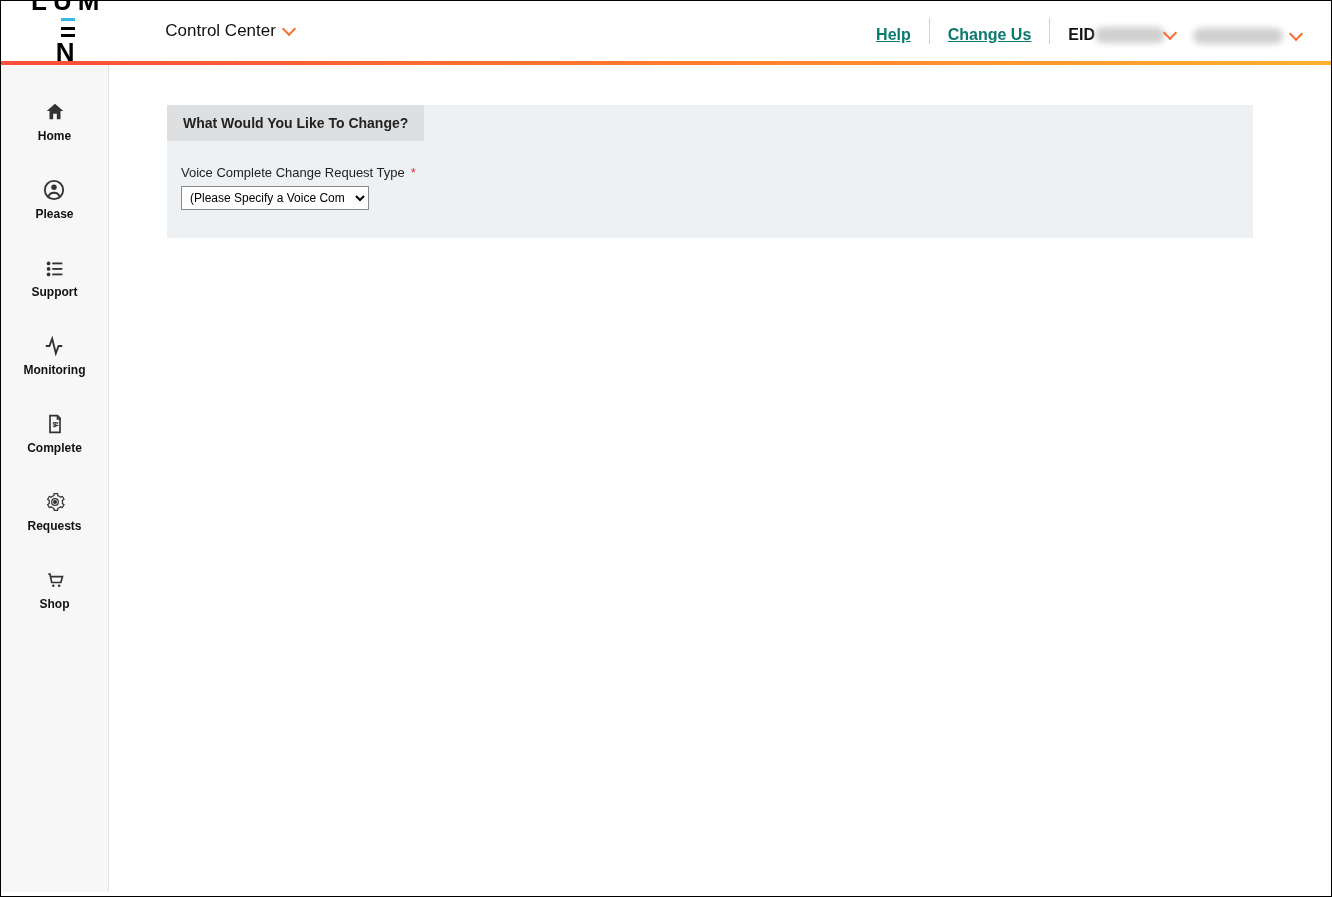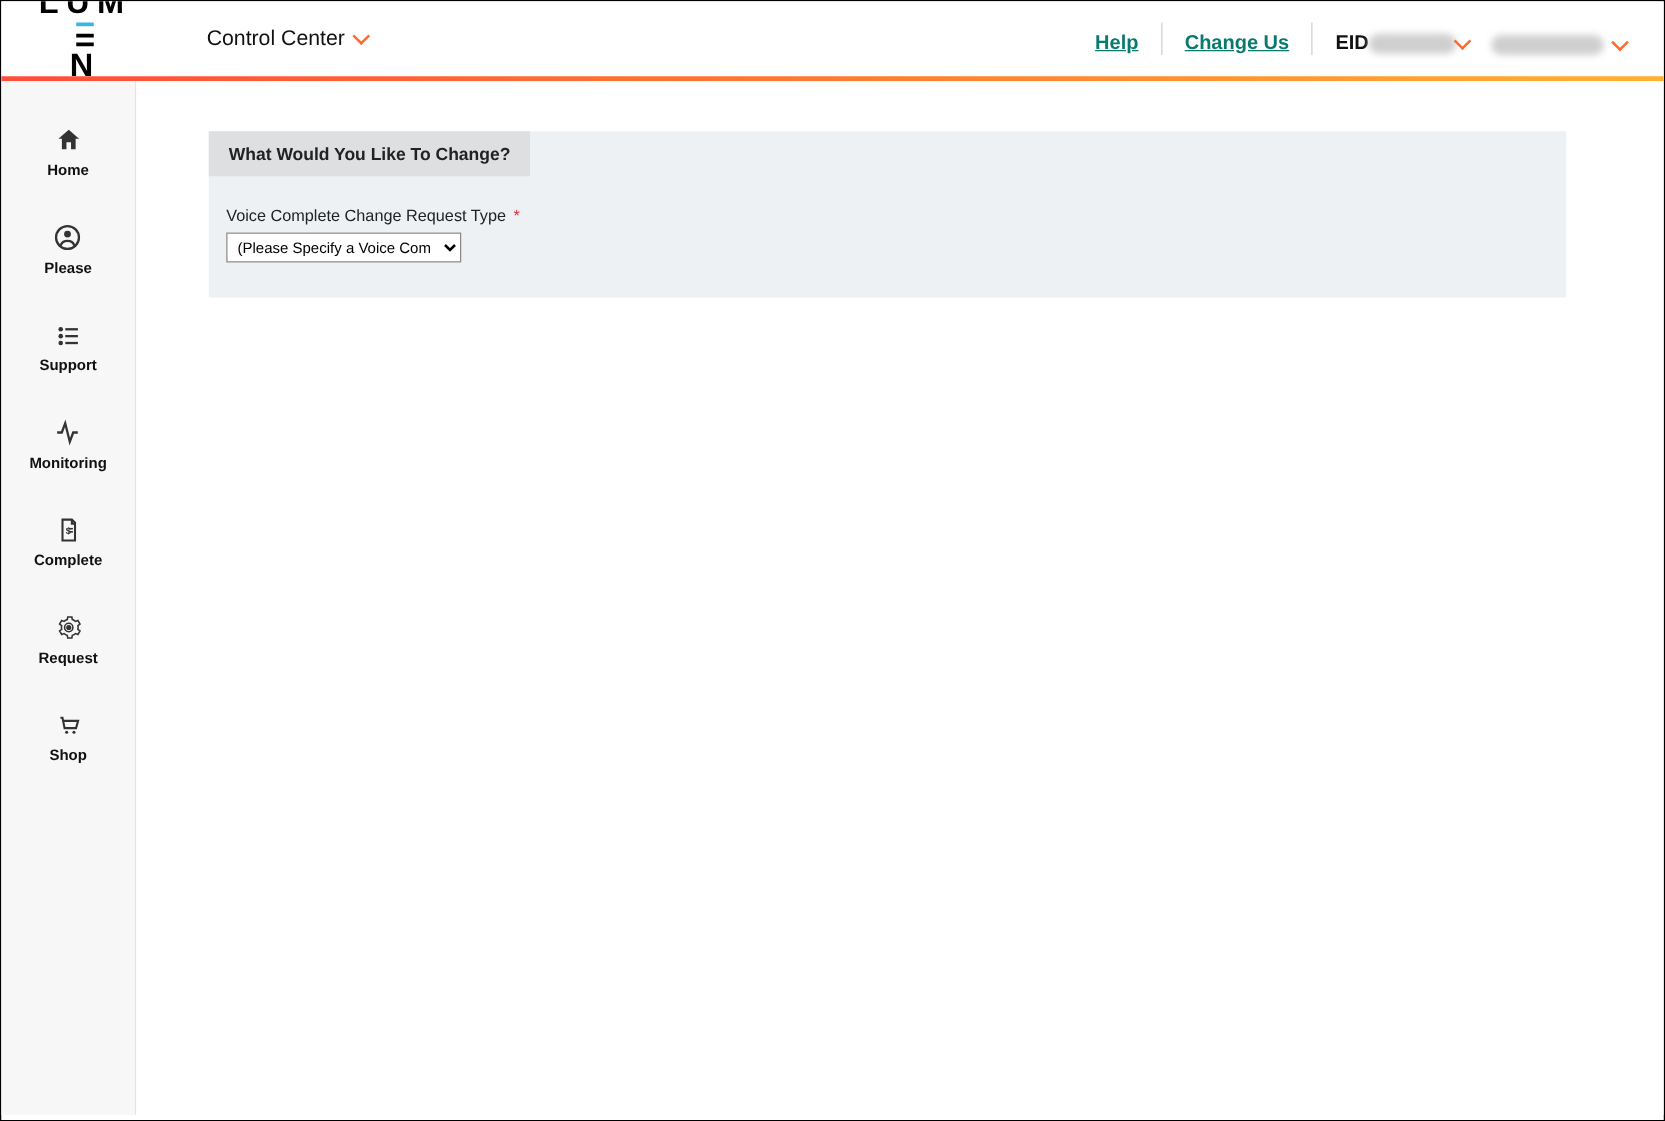--- a/index.html
+++ b/index.html
@@ -309,21 +309,21 @@
       <span class="nav-label">Complete</span>
     </div>
 
     <div class="nav-item">
       <span class="nav-icon">
         <svg viewBox="0 0 24 24" width="20" height="20" fill="#333">
             <path d="M12 8a4 4 0 100 8 4 4 0 000-8zm9 4a8 8 0 01-.2 1.8l2 1.5-2 3.4-2.3-.9a8 8 0 01-3.1 1.8L15 22h-4l-.4-2.4a8 8 0 01-3.1-1.8l-2.3.9-2-3.4 2-1.5A8 8 0 015 12c0-.6.1-1.2.2-1.8l-2-1.5 2-3.4 2.3.9A8 8 0 0110.6 4.4L11 2h4l.4 2.4a8 8 0 013.1 1.8l2.3-.9 2 3.4-2 1.5c.1.6.2 1.2.2 1.8z" fill="none" stroke="#333" stroke-width="1.5"></path>
             <circle cx="12" cy="12" r="2.5"></circle>
           </svg>
       </span>
-      <span class="nav-label">Request</span>
+      <span class="nav-label">Requests</span>
     </div>
 
     <div class="nav-item">
       <span class="nav-icon">
         <svg viewBox="0 0 24 24" width="22" height="20" fill="#333">
             <path d="M4 5h2l2 10h11l2-7H7" fill="none" stroke="#333" stroke-width="2"></path>
             <circle cx="10" cy="19" r="1.5"></circle>
             <circle cx="17" cy="19" r="1.5"></circle>
           </svg>
       </span>

